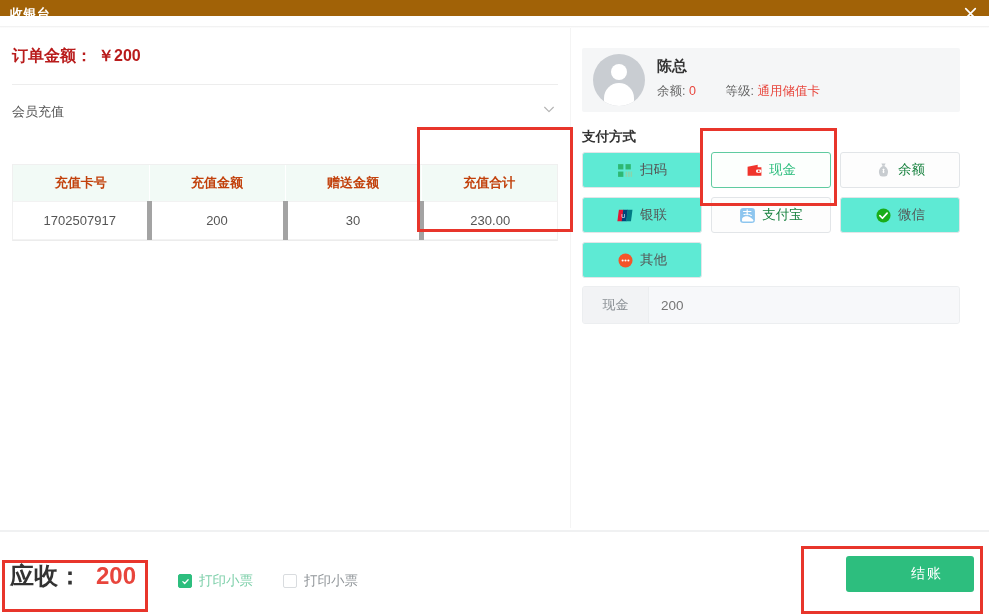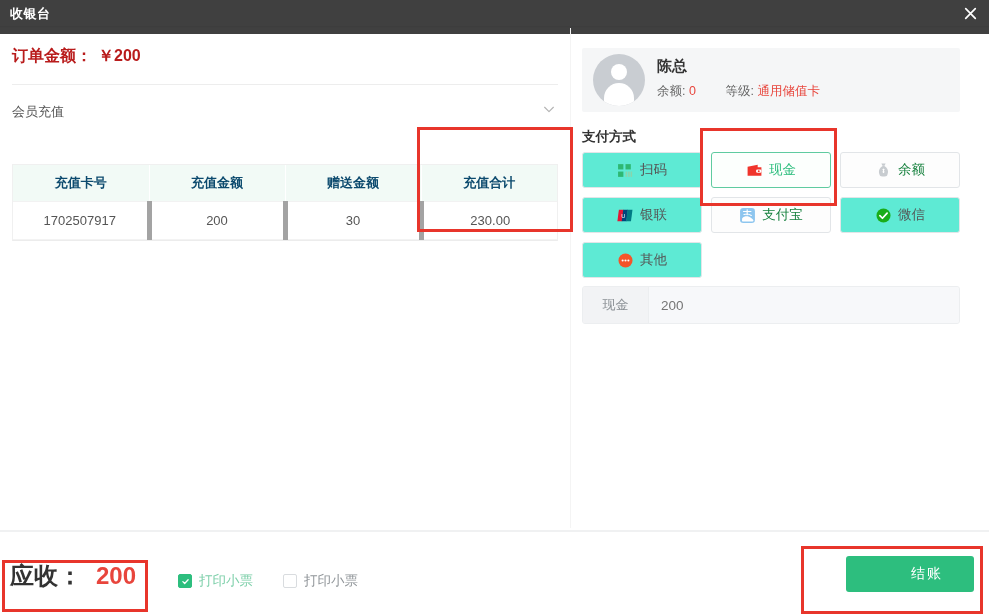--- a/index.html
+++ b/index.html
@@ -16,22 +16,22 @@
     width: 989px;
     height: 614px;
     overflow: hidden;
     background: #ffffff;
   }
 
   
   .titlebar {
     position: absolute;
     left: 0; top: 0;
-    width: 989px; height: 34px;
-    background: #404040;
+    width: 989px; height: 16px;
+    background: #a16207;
     color: #ffffff;
   }
   .titlebar-text {
     position: absolute;
     left: 10px; top: 5px;
     font-size: 13px;
     font-weight: bold;
     letter-spacing: .5px;
     color: #ffffff;
   }
@@ -102,21 +102,21 @@
     background: #ffffff;
     box-sizing: border-box;
   }
   table.recharge {
     border-collapse: collapse;
     width: 100%;
     table-layout: fixed;
   }
   table.recharge th {
     background: #f2faf6;
-    color: #0c4a6e;
+    color: #c2410c;
     font-size: 13px;
     font-weight: bold;
     height: 34px;
     border-right: 1px solid #ffffff;
     border-bottom: 1px solid #f2f2f2;
     text-align: center;
   }
   table.recharge th:last-child { border-right: none; }
   table.recharge td {
     height: 35px;

